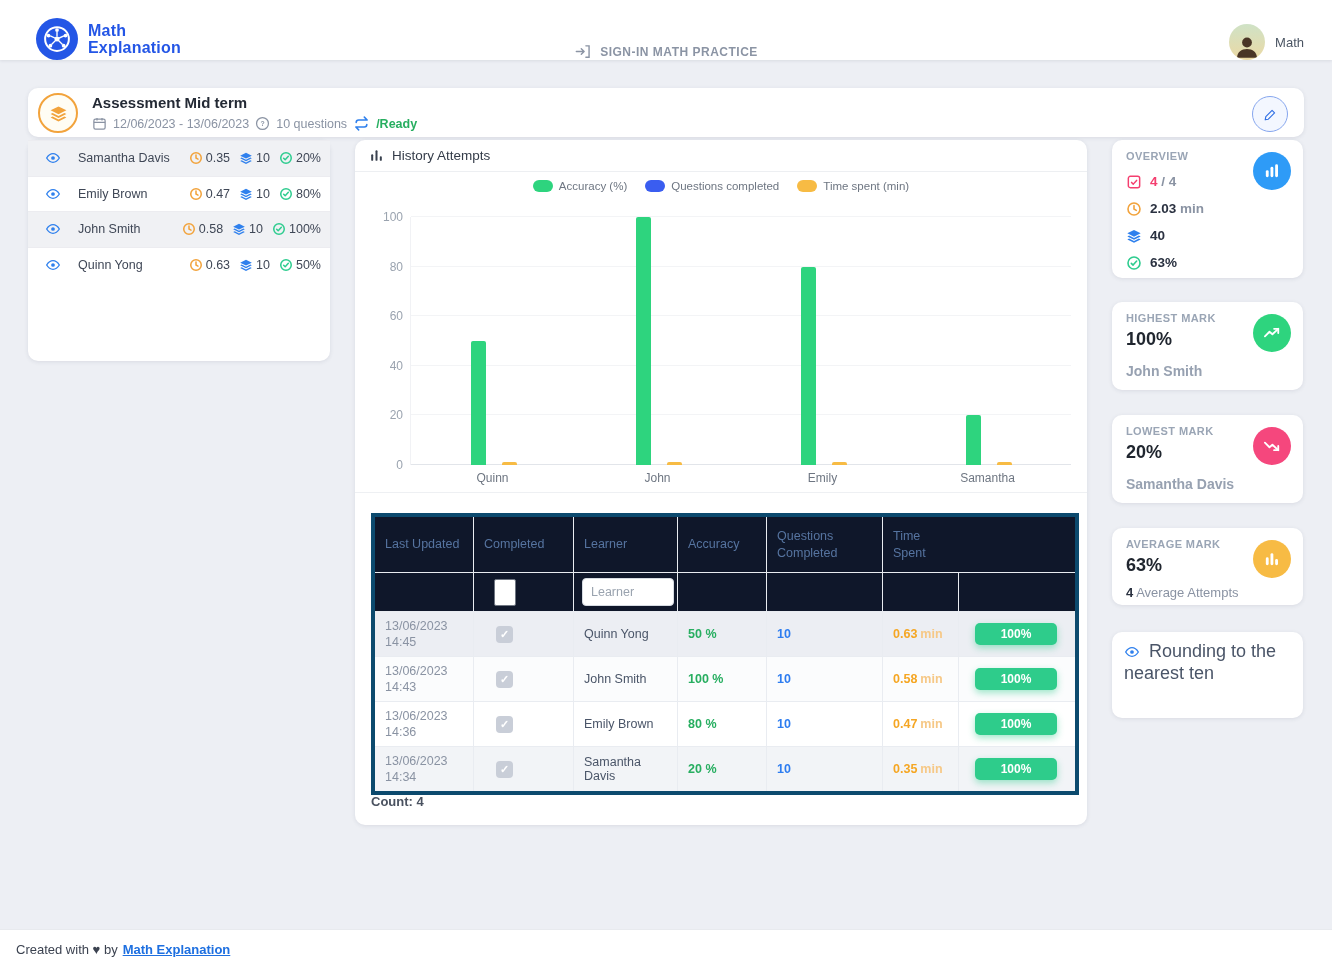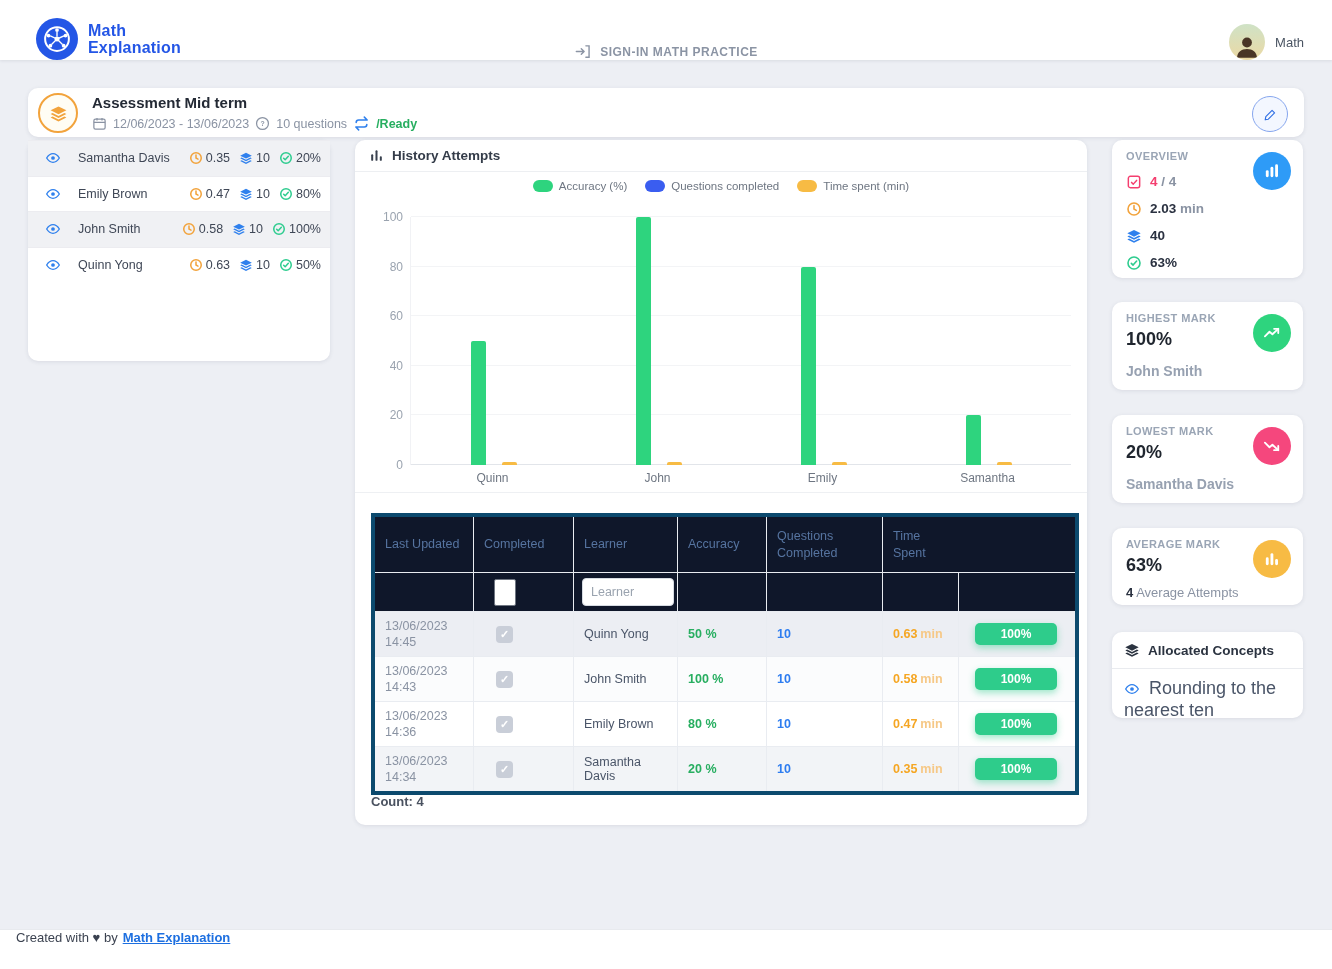--- a/index.html
+++ b/index.html
@@ -41,21 +41,21 @@
   .lrow.alt{background:#f0f1f4}
   .eyebtn{width:50px;display:flex;justify-content:center;cursor:pointer}
   .lname{flex:1}
   .metric{display:flex;align-items:center;gap:3px;margin-right:9px}
   .ltotal{padding:9px 10px;font-size:13px;color:#3f4756;border-top:1px solid #ececf0}
   .ltotal b{color:#e74c3c}
 
   
   .chartcard{left:355px;top:140px;width:732px;height:685px}
   .chead{display:flex;align-items:center;gap:8px;height:31px;padding:0 14px;border-bottom:1px solid #edeff2;
-         font-size:13.5px;font-weight:700;color:#343c49}
+         font-size:13.5px;font-weight:400;color:#343c49}
   .legend{display:flex;justify-content:center;gap:18px;margin-top:8px;font-size:11.5px;color:#6e7682;align-items:center}
   .legitem{display:flex;align-items:center;cursor:pointer}
   .sw{width:20px;height:12px;border-radius:6px;display:inline-block;margin-right:6px}
   .plot{position:absolute;left:55px;top:77px;width:660px;height:248px;border-left:1px solid #f1f2f5}
   .gridline{position:absolute;left:0;width:100%;height:1px;background:#f3f4f6}
   .gridline.baseline{background:#e2e5ea}
   .ytick{position:absolute;left:-44px;width:36px;text-align:right;font-size:12px;color:#9aa3af}
   .bars{position:absolute;left:0;top:0;width:100%;height:100%;display:flex}
   .bcell{flex:1;display:flex;align-items:flex-end;justify-content:center;gap:16px}
   .bar{width:15px;border-radius:2px 2px 0 0}
@@ -104,21 +104,21 @@
   .savg{font-size:13px;color:#8a93a3;margin-top:9px}
   .savg b{color:#2a3140}
   .concepts{left:1112px;top:632px;width:191px;height:86px;padding:0}
   .conhead{display:flex;gap:8px;align-items:center;height:36px;padding:0 12px;border-bottom:1px solid #e9ebef;
            font-size:13.5px;font-weight:700;color:#2b3340}
   .conitem{padding:8px 12px;font-size:18px;color:#4a5568;line-height:22px}
   .conitem svg{vertical-align:-3px;margin-right:9px;cursor:pointer}
 
   
   .footer{position:absolute;left:0;top:929px;width:100%;height:40px;background:#fff;border-top:1px solid #e8eaee;
-          display:flex;padding-left:16px;font-size:13px;color:#3b4250;gap:5px;box-sizing:border-box}
+          display:flex;align-items:center;padding-left:16px;font-size:13px;color:#3b4250;gap:5px;box-sizing:border-box}
   .footer a{color:#1d6fe0;font-weight:700;text-decoration:underline;cursor:pointer}
 </style>
 </head>
 <body>
 
 <div class="topbar">
   <div class="logo">
     <span class="logo-icon">
       <svg width="30" height="30" viewBox="0 0 24 24">
           <circle cx="12" cy="12" r="9.5" fill="none" stroke="#fff" stroke-width="1.6"></circle>
@@ -572,28 +572,20 @@
       </svg>
   </span>
   <div class="sval">63%</div>
   <div class="savg">
     <b>4</b>
     <span>Average Attempts</span>
   </div>
 </div>
 
 <div class="card concepts">
-  <div class="conhead">
-    <svg width="16" height="16" viewBox="0 0 24 24" fill="#2b3340">
-        <path d="M12 3L2 8l10 5 10-5z"></path>
-        <path d="M4.6 11.3L2 12.6l10 5 10-5-2.6-1.3L12 15z"></path>
-        <path d="M4.6 15.8L2 17.1l10 5 10-5-2.6-1.3L12 19.5z"></path>
-      </svg>
-    <span>Allocated Concepts</span>
-  </div>
   <div id="concepts-list">
       <div class="conitem"><span><svg width="16" height="16" viewBox="0 0 24 24">
             <path d="M12 5.5C6.5 5.5 2.5 12 2.5 12s4 6.5 9.5 6.5 9.5-6.5 9.5-6.5-4-6.5-9.5-6.5z" fill="none" stroke="#2f80ed" stroke-width="2"></path>
             <circle cx="12" cy="12" r="2.8" fill="#2f80ed"></circle>
           </svg></span><span>Rounding to the nearest ten</span></div>
     </div>
 </div>
 
 <div class="footer">
   <span>Created with ♥ by</span>

